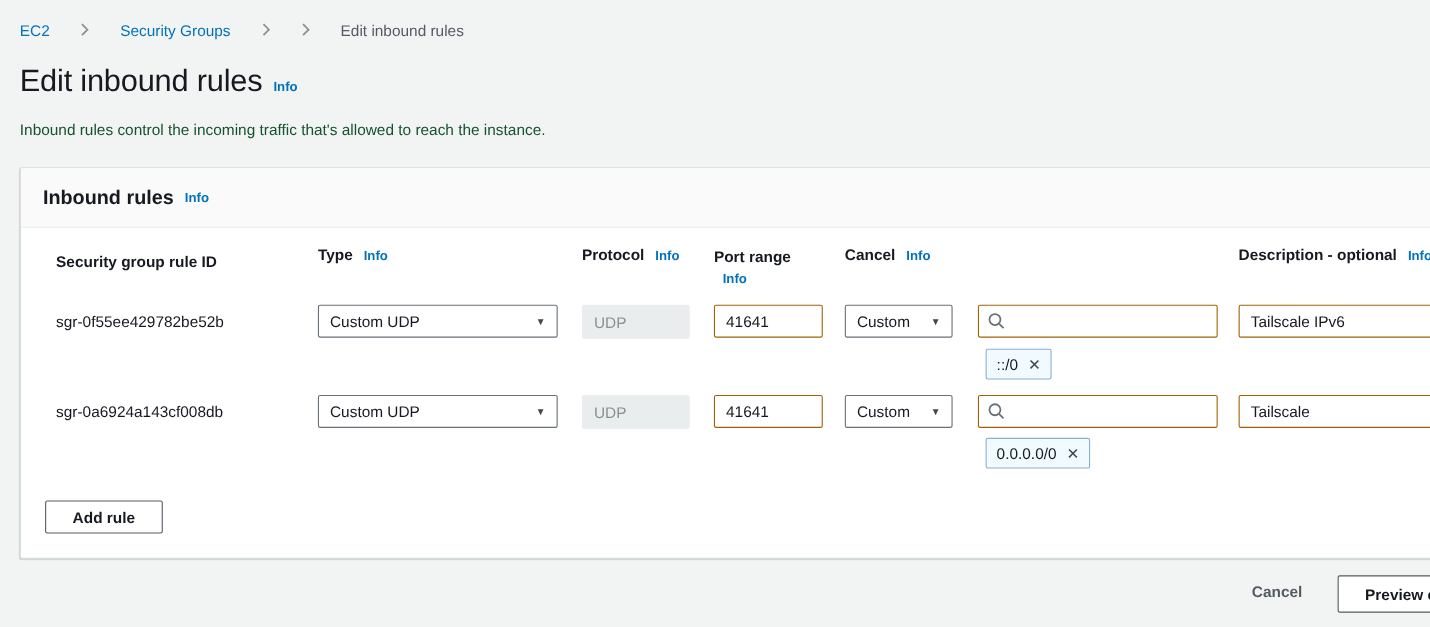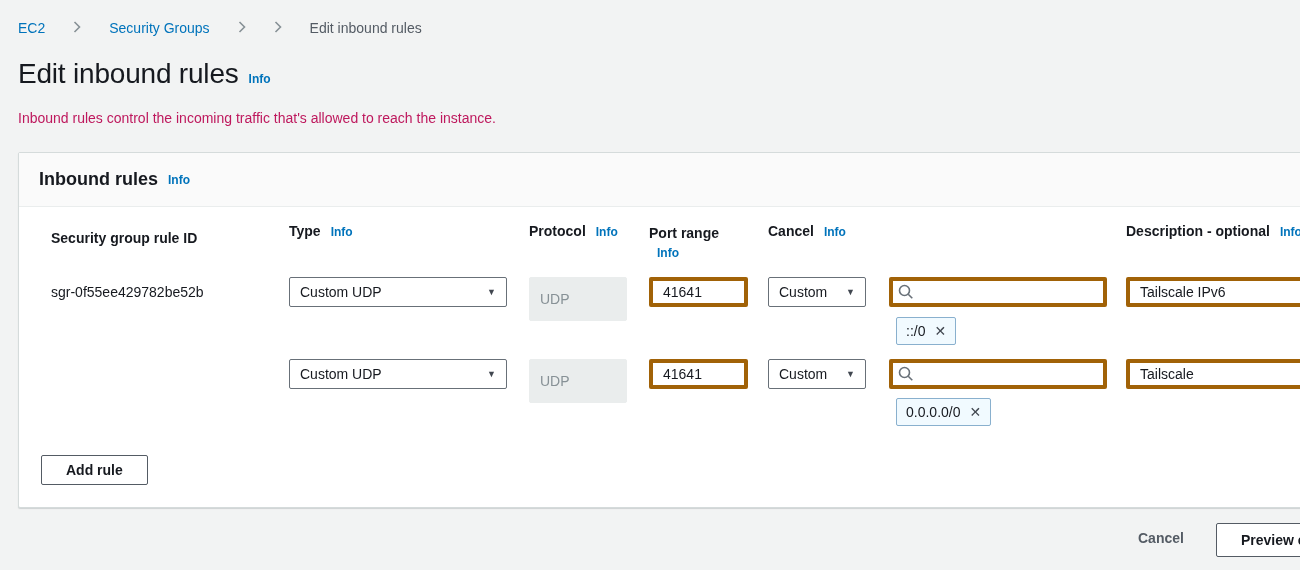--- a/index.html
+++ b/index.html
@@ -17,21 +17,21 @@
   
   .breadcrumb { position:absolute; left:18px; top:20px; display:flex; align-items:center; gap:28px; font-size:14px; }
   .crumb-link { color:#0073bb; }
   .crumb-current { color:#545b64; }
   .chev { display:inline-block; }
 
   
   .title-row { position:absolute; left:18px; top:58px; display:flex; align-items:baseline; gap:10px; }
   .title-row h1 { font-size:28px; font-weight:500; color:#16191f; letter-spacing:-0.2px; }
   .info-link { color:#0073bb; font-size:12px; font-weight:700; }
-  .subtitle { position:absolute; left:18px; top:110px; font-size:14px; color:#be185d; }
+  .subtitle { position:absolute; left:18px; top:110px; font-size:14px; color:#14532d; }
 
   
   .panel {
     position:absolute; left:18px; top:152px; width:1302px; height:356px;
     background:#ffffff; border:1px solid #d5dbdb; border-radius:2px;
     box-shadow:0 1px 1px 0 rgba(0,28,36,0.15);
   }
   .panel-header {
     position:absolute; left:0; top:0; right:0; height:54px;
     background:#fafafa; border-bottom:1px solid #eaeded;
@@ -61,26 +61,26 @@
 
   .select {
     width:100%; height:30px; background:#fff;
     border:1px solid #687078; border-radius:2px;
     display:flex; align-items:center; justify-content:space-between;
     padding:0 10px; cursor:pointer; font-size:14px; color:#16191f;
   }
   .select .arrow { font-size:9px; color:#414750; }
   .txt-input {
     width:100%; height:30px; background:#fff;
-    border:4px solid #a16207; border-radius:2px;
+    border:1px solid #a16207; border-radius:2px;
     padding:0 10px; font-size:14px; color:#16191f;
     font-family:"Liberation Sans", sans-serif;
   }
   .disabled-field {
-    width:100%; height:44px; background:#eaeded; border:1px solid #eaeded;
+    width:100%; height:31px; background:#eaeded; border:1px solid #eaeded;
     border-radius:2px; display:flex; align-items:center; padding:0 10px;
     color:#879196; font-size:14px;
   }
   .search-wrap { position:relative; width:100%; height:30px; }
   .search-wrap .txt-input { padding-left:32px; }
   .search-icon { position:absolute; left:9px; top:7px; pointer-events:none; }
 
   
   .token {
     position:absolute; left:877px; height:28px;
@@ -192,20 +192,21 @@
     <div class="cell c-desc">
       <input class="txt-input" value="Tailscale IPv6" style="">
     </div>
   </div>
   <div class="token token-1">
     <span>::/0</span>
     <button class="token-x"><span>✕</span></button>
   </div>
 
   <div class="rule-row row-2">
+    <span class="cell c-id">sgr-0a6924a143cf008db</span>
     <div class="cell c-type">
       <div class="select">
         <span>Custom UDP</span>
         <span class="arrow">▼</span>
       </div>
     </div>
     <div class="cell c-proto">
       <div class="disabled-field">UDP</div>
     </div>
     <div class="cell c-port">

